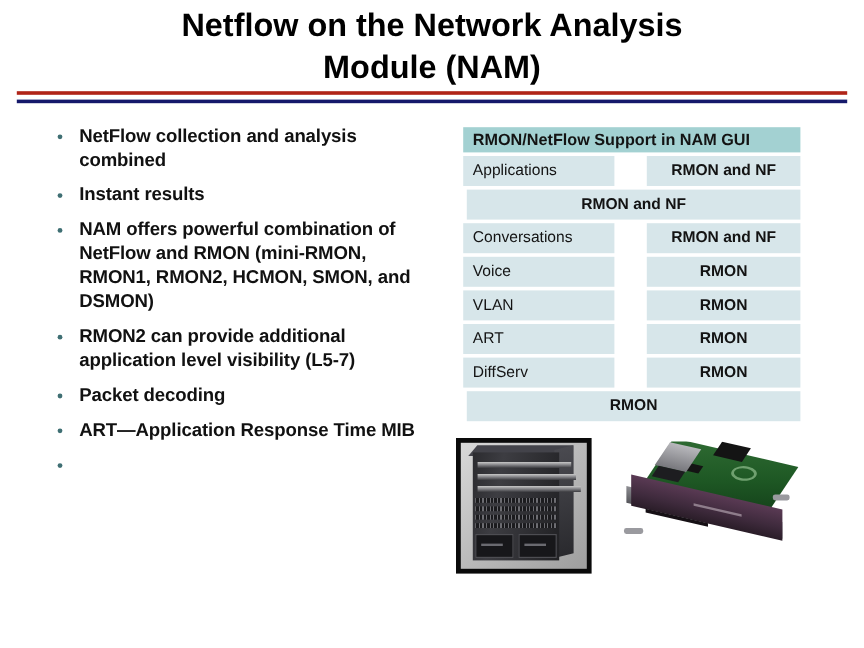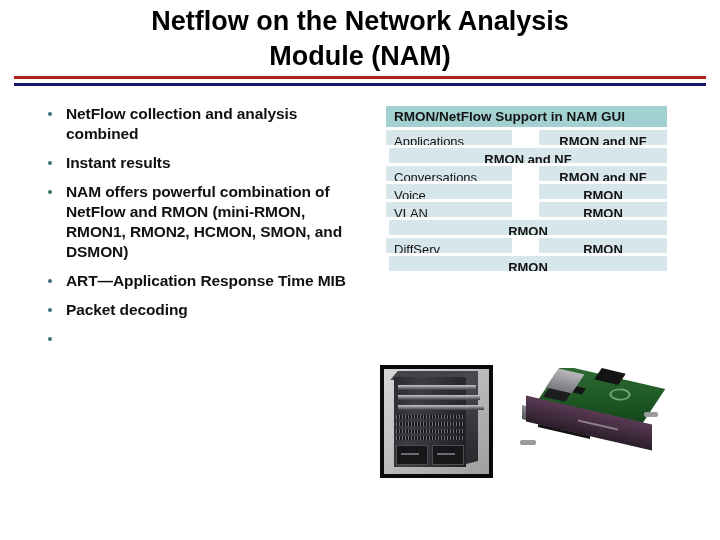--- a/index.html
+++ b/index.html
@@ -94,21 +94,21 @@
     font-weight: bold;
     padding-left: 8px;
     white-space: nowrap;
     overflow: hidden;
     color: #131313;
     box-sizing: border-box;
   }
   #support-table .tbl-row {
     display: flex;
     margin-top: 3px;
-    height: 15px;
+    height: 25px;
     gap: 24px;
   }
   #support-table .cell-left {
     width: 126px;
     background: #d7e6ea;
     line-height: 23px;
     font-size: 13px;
     padding-left: 8px;
     box-sizing: border-box;
     color: #131313;
@@ -120,21 +120,20 @@
     margin-left: 3px;
     background: #d7e6ea;
     line-height: 23px;
     font-size: 13px;
     font-weight: bold;
     text-align: center;
     box-sizing: border-box;
     color: #131313;
     white-space: nowrap;
     overflow: hidden;
-    text-decoration: underline;
   }
 
   
   #photo-chassis {
     position: absolute;
     left: 380px;
     top: 365px;
     width: 113px;
     height: 113px;
     background: #0a0a0a;
@@ -308,25 +307,29 @@
   <div class="bullet-item">
     <span class="bullet-dot"></span>
     <span class="bullet-text">Instant results</span>
   </div>
   <div class="bullet-item">
     <span class="bullet-dot"></span>
     <span class="bullet-text">NAM offers powerful combination of NetFlow and RMON (mini-RMON, RMON1, RMON2, HCMON, SMON, and DSMON)</span>
   </div>
   <div class="bullet-item">
     <span class="bullet-dot"></span>
+    <span class="bullet-text">RMON2 can provide additional application level visibility (L5-7)</span>
+  </div>
+  <div class="bullet-item">
+    <span class="bullet-dot"></span>
+    <span class="bullet-text">Packet decoding</span>
+  </div>
+  <div class="bullet-item">
+    <span class="bullet-dot"></span>
     <span class="bullet-text">ART—Application Response Time MIB</span>
-  </div>
-  <div class="bullet-item">
-    <span class="bullet-dot"></span>
-    <span class="bullet-text">Packet decoding</span>
   </div>
   <div class="bullet-item">
     <span class="bullet-dot"></span>
   </div>
 </div>
 
 <div id="support-table">
   <div class="tbl-header">RMON/NetFlow Support in NAM GUI</div>
 
   <div class="tbl-row">
@@ -342,20 +345,21 @@
   </div>
   <div class="tbl-row">
     <div class="cell-left">Voice</div>
     <div class="cell-right">RMON</div>
   </div>
   <div class="tbl-row">
     <div class="cell-left">VLAN</div>
     <div class="cell-right">RMON</div>
   </div>
   <div class="tbl-row">
+    <div class="cell-left">ART</div>
     <div class="cell-right">RMON</div>
   </div>
   <div class="tbl-row">
     <div class="cell-left">DiffServ</div>
     <div class="cell-right">RMON</div>
   </div>
   <div class="tbl-row">
     <div class="cell-right">RMON</div>
   </div>
 </div>

